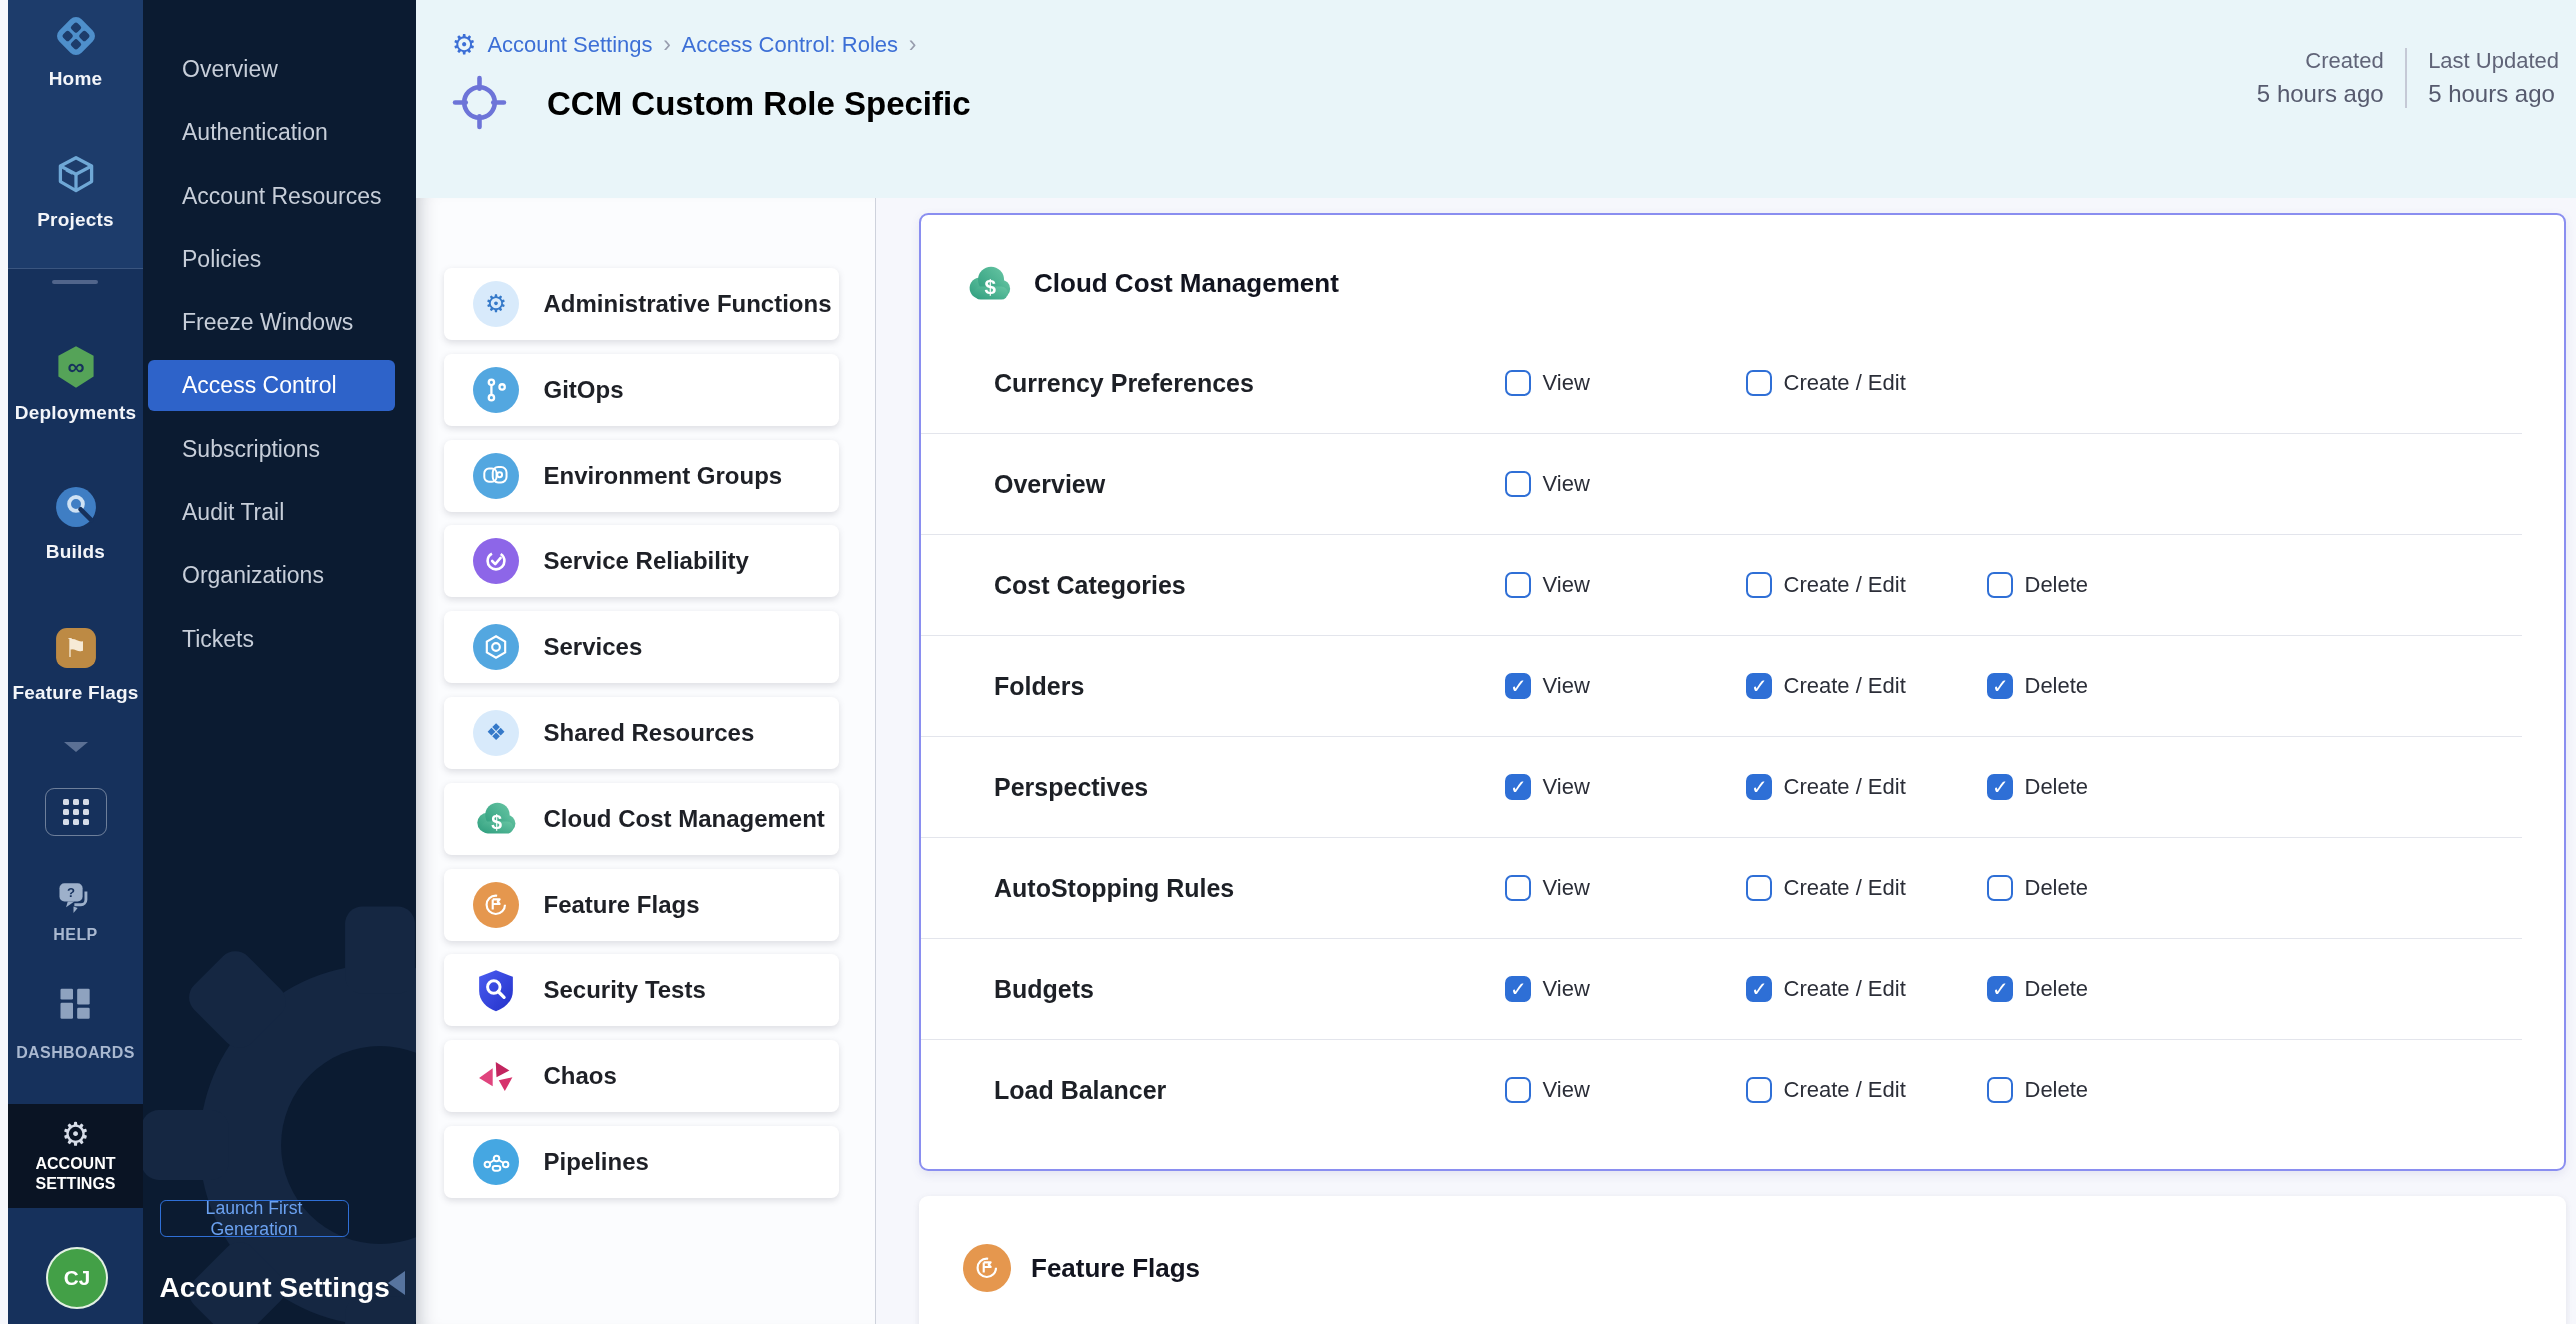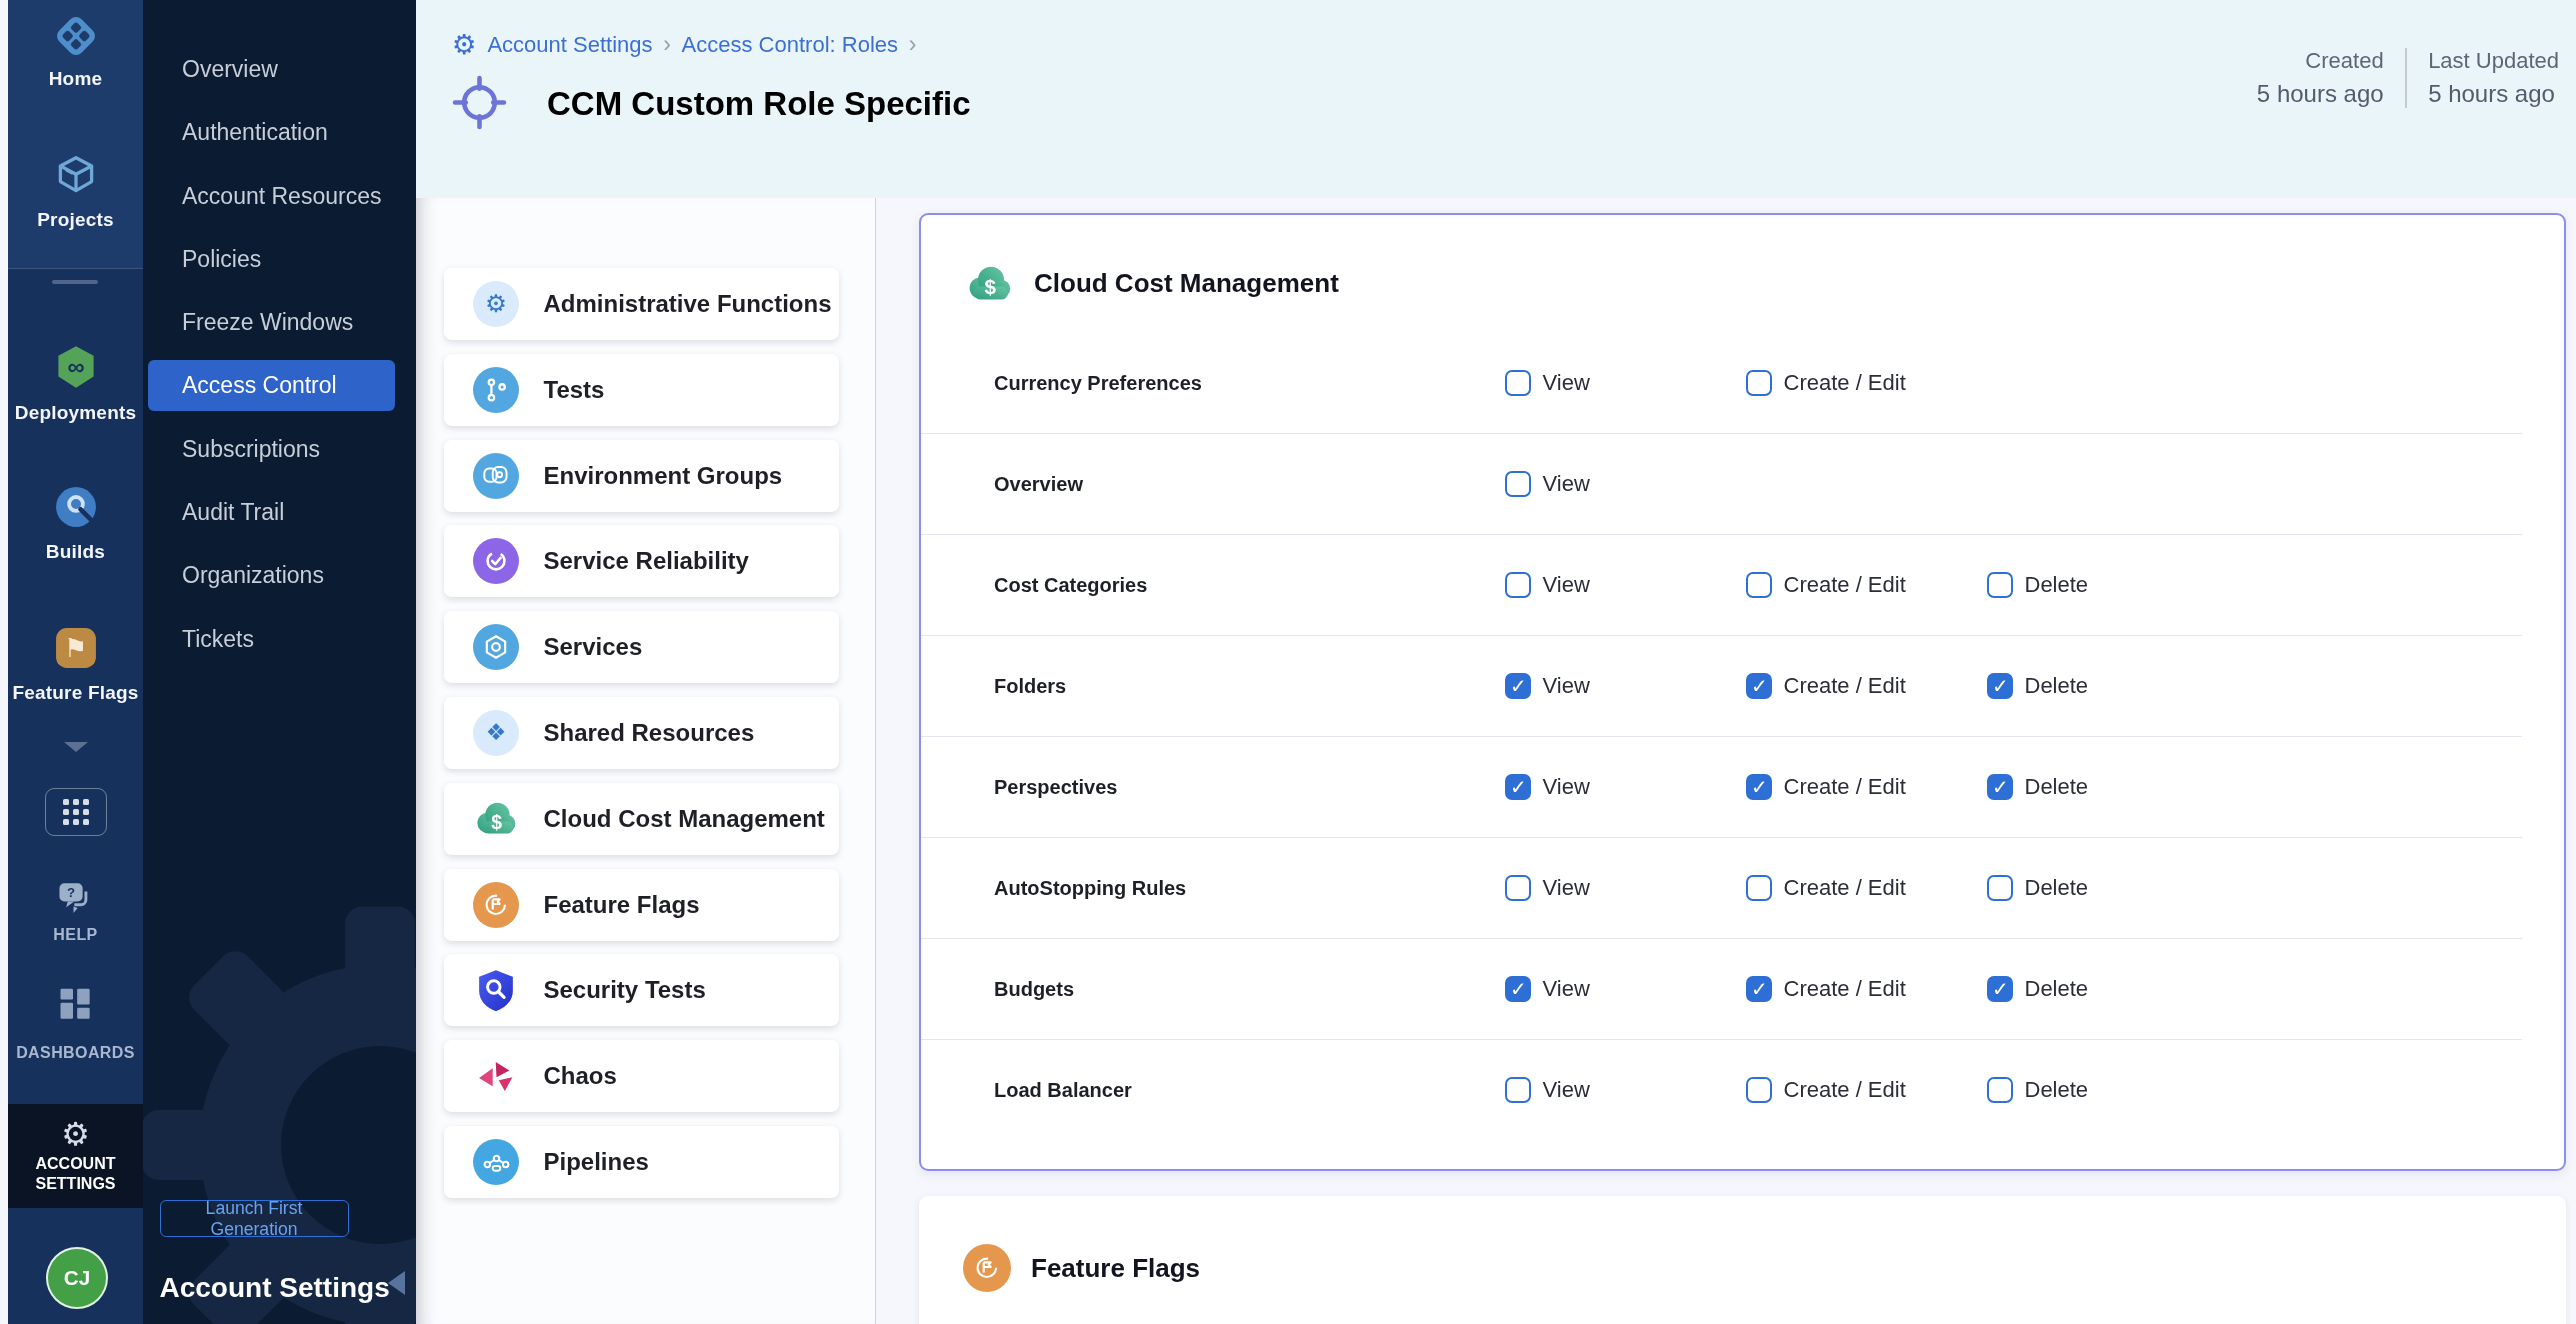--- a/index.html
+++ b/index.html
@@ -52,21 +52,21 @@
   .res-card{margin:0 0 13.8px 28px;width:395px;height:72px;background:#ffffff;border-radius:7.7px;box-shadow:0 2.3px 6.9px rgba(96,97,112,.18);display:flex;align-items:center;padding-left:29px;box-sizing:border-box;cursor:pointer;}
   .res-icon{width:46px;height:46px;border-radius:50%;display:flex;align-items:center;justify-content:center;flex:none;}
   .res-label{margin-left:24.5px;font-size:24px;font-weight:600;color:#1e2026;white-space:nowrap;}
   .main{position:absolute;left:877px;top:198px;width:1699px;height:1126px;background:#f6f7fc;overflow:hidden;}
   .panel{position:absolute;left:42px;top:15.3px;width:1647px;height:958px;background:#ffffff;border:2.3px solid #8a8ef0;border-radius:9.2px;box-sizing:border-box;box-shadow:0 3.1px 9.2px rgba(80,80,160,.10);}
   .panel-head{display:flex;align-items:center;padding:44px 0 0 44px;}
   .panel-title{margin-left:20px;font-size:26px;font-weight:700;color:#12141f;}
   .prows{margin-top:25px;}
   .prow{margin:0 42px 0 0;padding-left:73px;height:100px;display:flex;align-items:center;border-bottom:1.5px solid #e3e5ec;}
   .prow:last-child{border-bottom:none;}
-  .plabel{width:511px;font-size:20px;font-weight:600;color:#1d2026;}
+  .plabel{width:511px;font-size:25px;font-weight:600;color:#1d2026;}
   .perm{width:241px;display:flex;align-items:center;}
   .cb{width:26px;height:26px;border:2.3px solid #2f6fd6;border-radius:6.9px;background:#fff;margin-right:11.5px;box-sizing:border-box;position:relative;cursor:pointer;flex:none;}
   .cb.checked{background:#2e6fd6;border-color:#2e6fd6;}
   .cb.checked::after{content:"✓";position:absolute;left:3.1px;top:-1.5px;color:#fff;font-size:20px;font-weight:700;}
   .perm-label{font-size:22px;color:#2b2e38;}
   .panel2{position:absolute;left:42px;top:998px;width:1647px;height:329px;background:#ffffff;border-radius:9.2px;box-shadow:0 2.3px 6.9px rgba(96,97,112,.14);}
   .cloud-ico,.p2-icon{flex:none;}
   .glyph{line-height:1;}
 </style>
 </head>
@@ -269,21 +269,21 @@
     <div class="res-card">
       <span class="res-icon" style="width: 46px; height: 46px; background: rgb(83, 167, 224);">
         <svg width="26" height="26" viewBox="0 0 34 34" fill="none" stroke="#ffffff" stroke-width="3">
           <circle cx="11" cy="7" r="3.5"></circle>
           <circle cx="11" cy="27" r="3.5"></circle>
           <circle cx="25" cy="13" r="3.5"></circle>
           <path d="M11 10.5 V23.5"></path>
           <path d="M11 17 c9 0 14 -1 14 -?"></path>
         </svg>
       </span>
-      <span class="res-label">Tests</span>
+      <span class="res-label">GitOps</span>
     </div>
     <div class="res-card">
       <span class="res-icon" style="width: 46px; height: 46px; background: rgb(83, 167, 224);">
         <svg width="27.6" height="23" viewBox="0 0 36 30" fill="none" stroke="#ffffff" stroke-width="2.6">
           <rect x="3" y="6" width="16" height="17" rx="6"></rect>
           <rect x="14" y="4" width="18" height="20" rx="7"></rect>
           <circle cx="23" cy="14" r="3.2"></circle>
         </svg>
       </span>
       <span class="res-label">Environment Groups</span>

